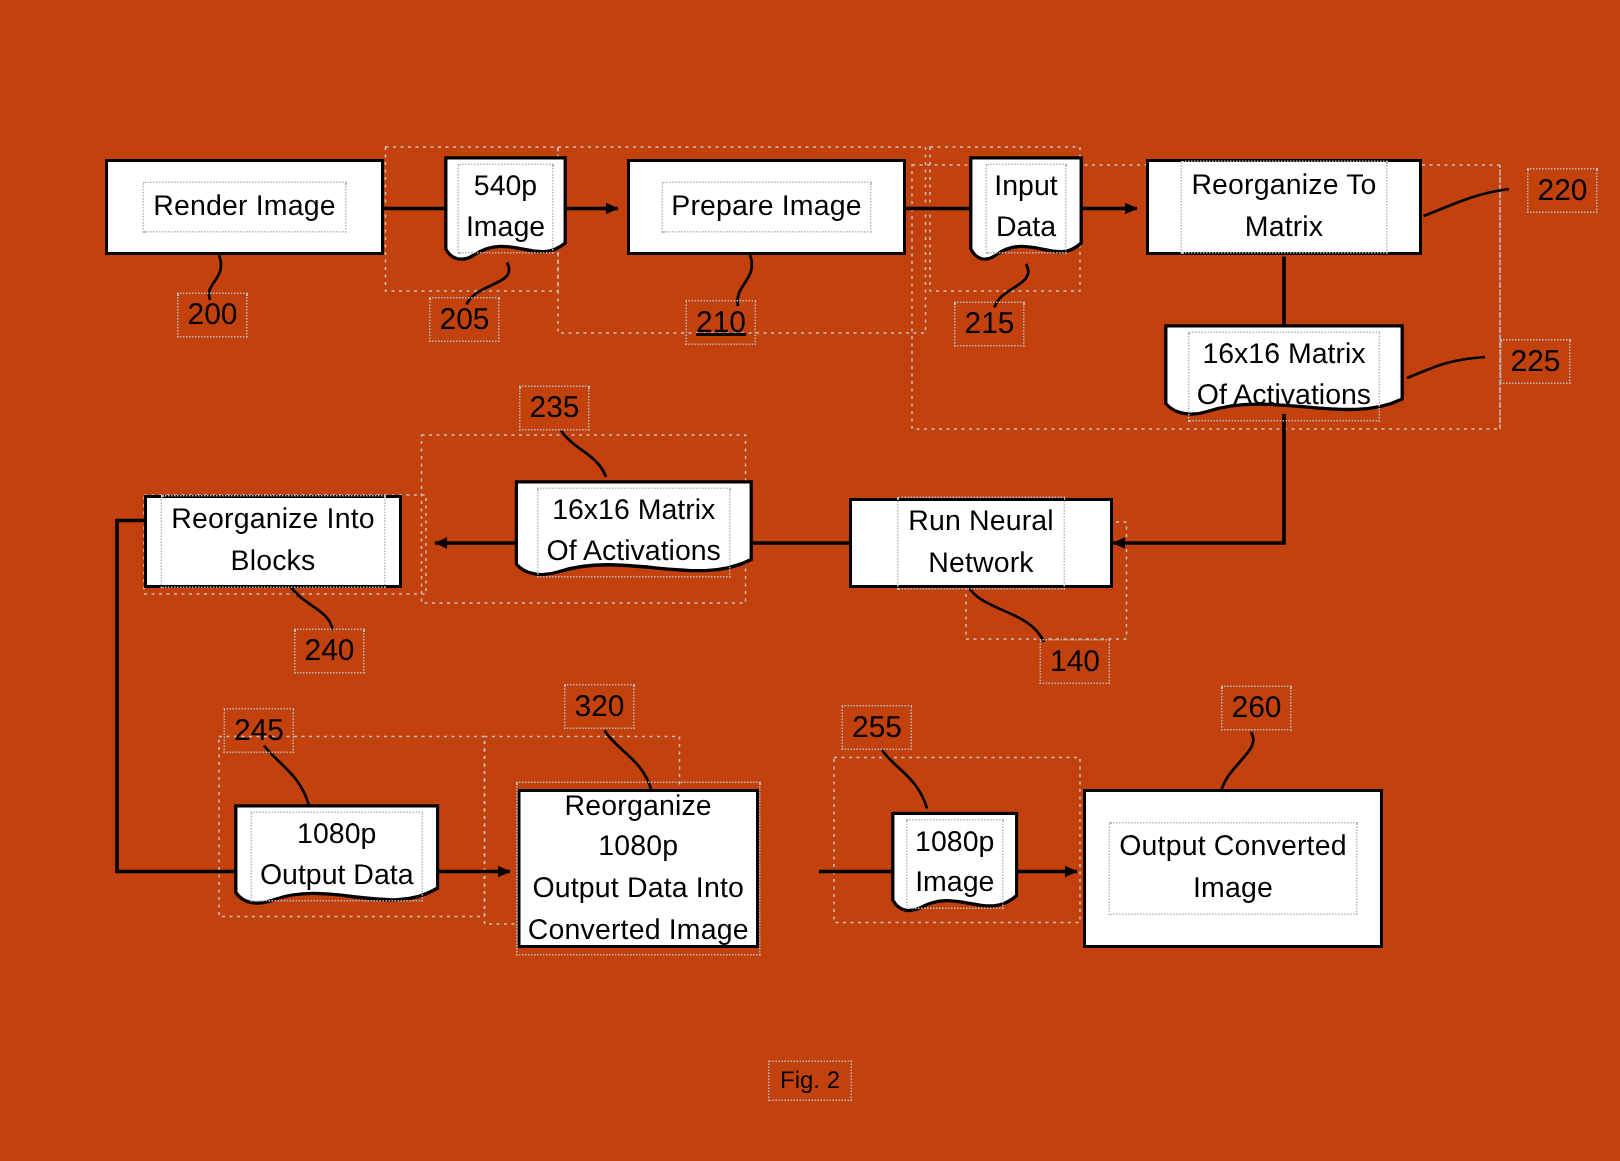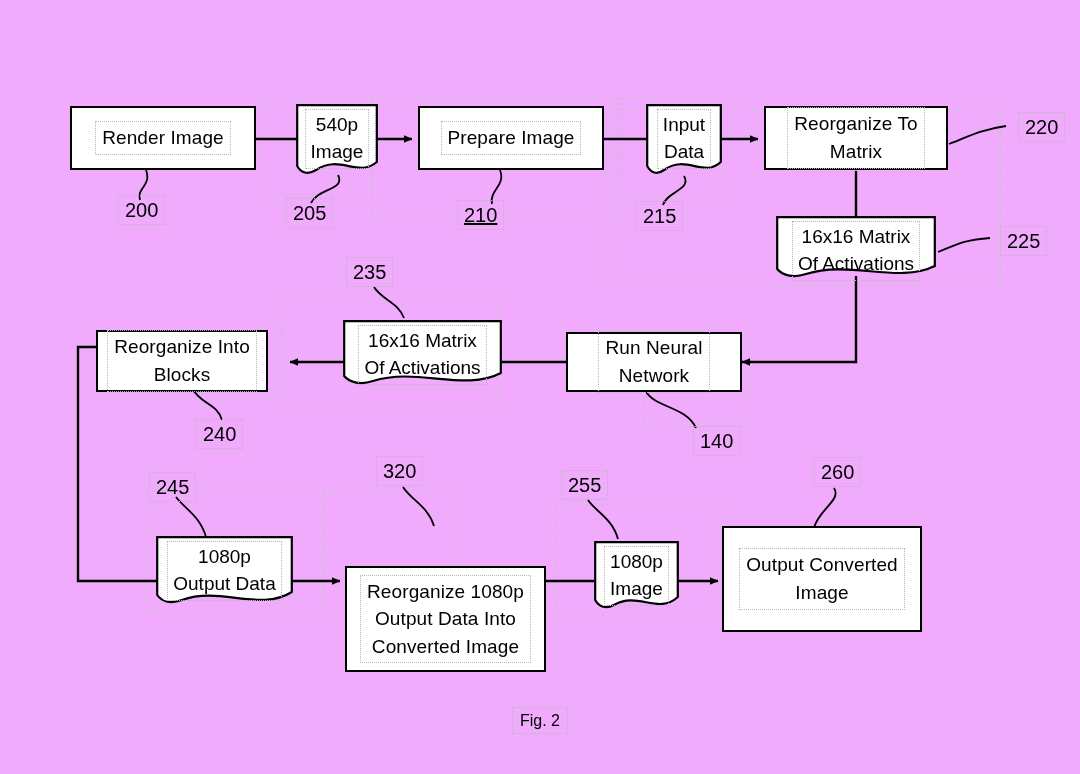--- a/index.html
+++ b/index.html
@@ -5,21 +5,21 @@
   html,body{margin:0;padding:0;background:#ffffff;}
   body{
     font-family:"Liberation Sans","DejaVu Sans",sans-serif;
     color:#000;
     -webkit-font-smoothing:antialiased;
   }
   #stage{
     position:relative;
     width:1080px;
     height:774px;
-    background:#f0abfc;
+    background:#c2410c;
     overflow:hidden;
   }
   
   #wires{
     position:absolute;
     left:0;top:0;
     width:1080px;height:774px;
     pointer-events:none;
   }
   
@@ -192,21 +192,21 @@
   <div class="proc" style="left:764px; top:106px; width:184px; height:64px;">
     <span class="txt">Reorganize To
 Matrix</span>
   </div>
 
   <div class="proc" style="left:96px;  top:330px; width:172px; height:62px;">
     <span class="txt">Reorganize Into
 Blocks</span>
   </div>
 
-  <div class="proc" style="left:345px; top:526px; width:201px; height:106px;margin-top:40px;">
+  <div class="proc" style="left:345px; top:526px; width:161px; height:106px;">
     <span class="txt">Reorganize 1080p
 Output Data Into
 Converted Image</span>
   </div>
 
   <div class="proc" style="left:722px; top:526px; width:200px; height:106px;">
     <span class="txt">Output Converted
 Image</span>
   </div>
 

